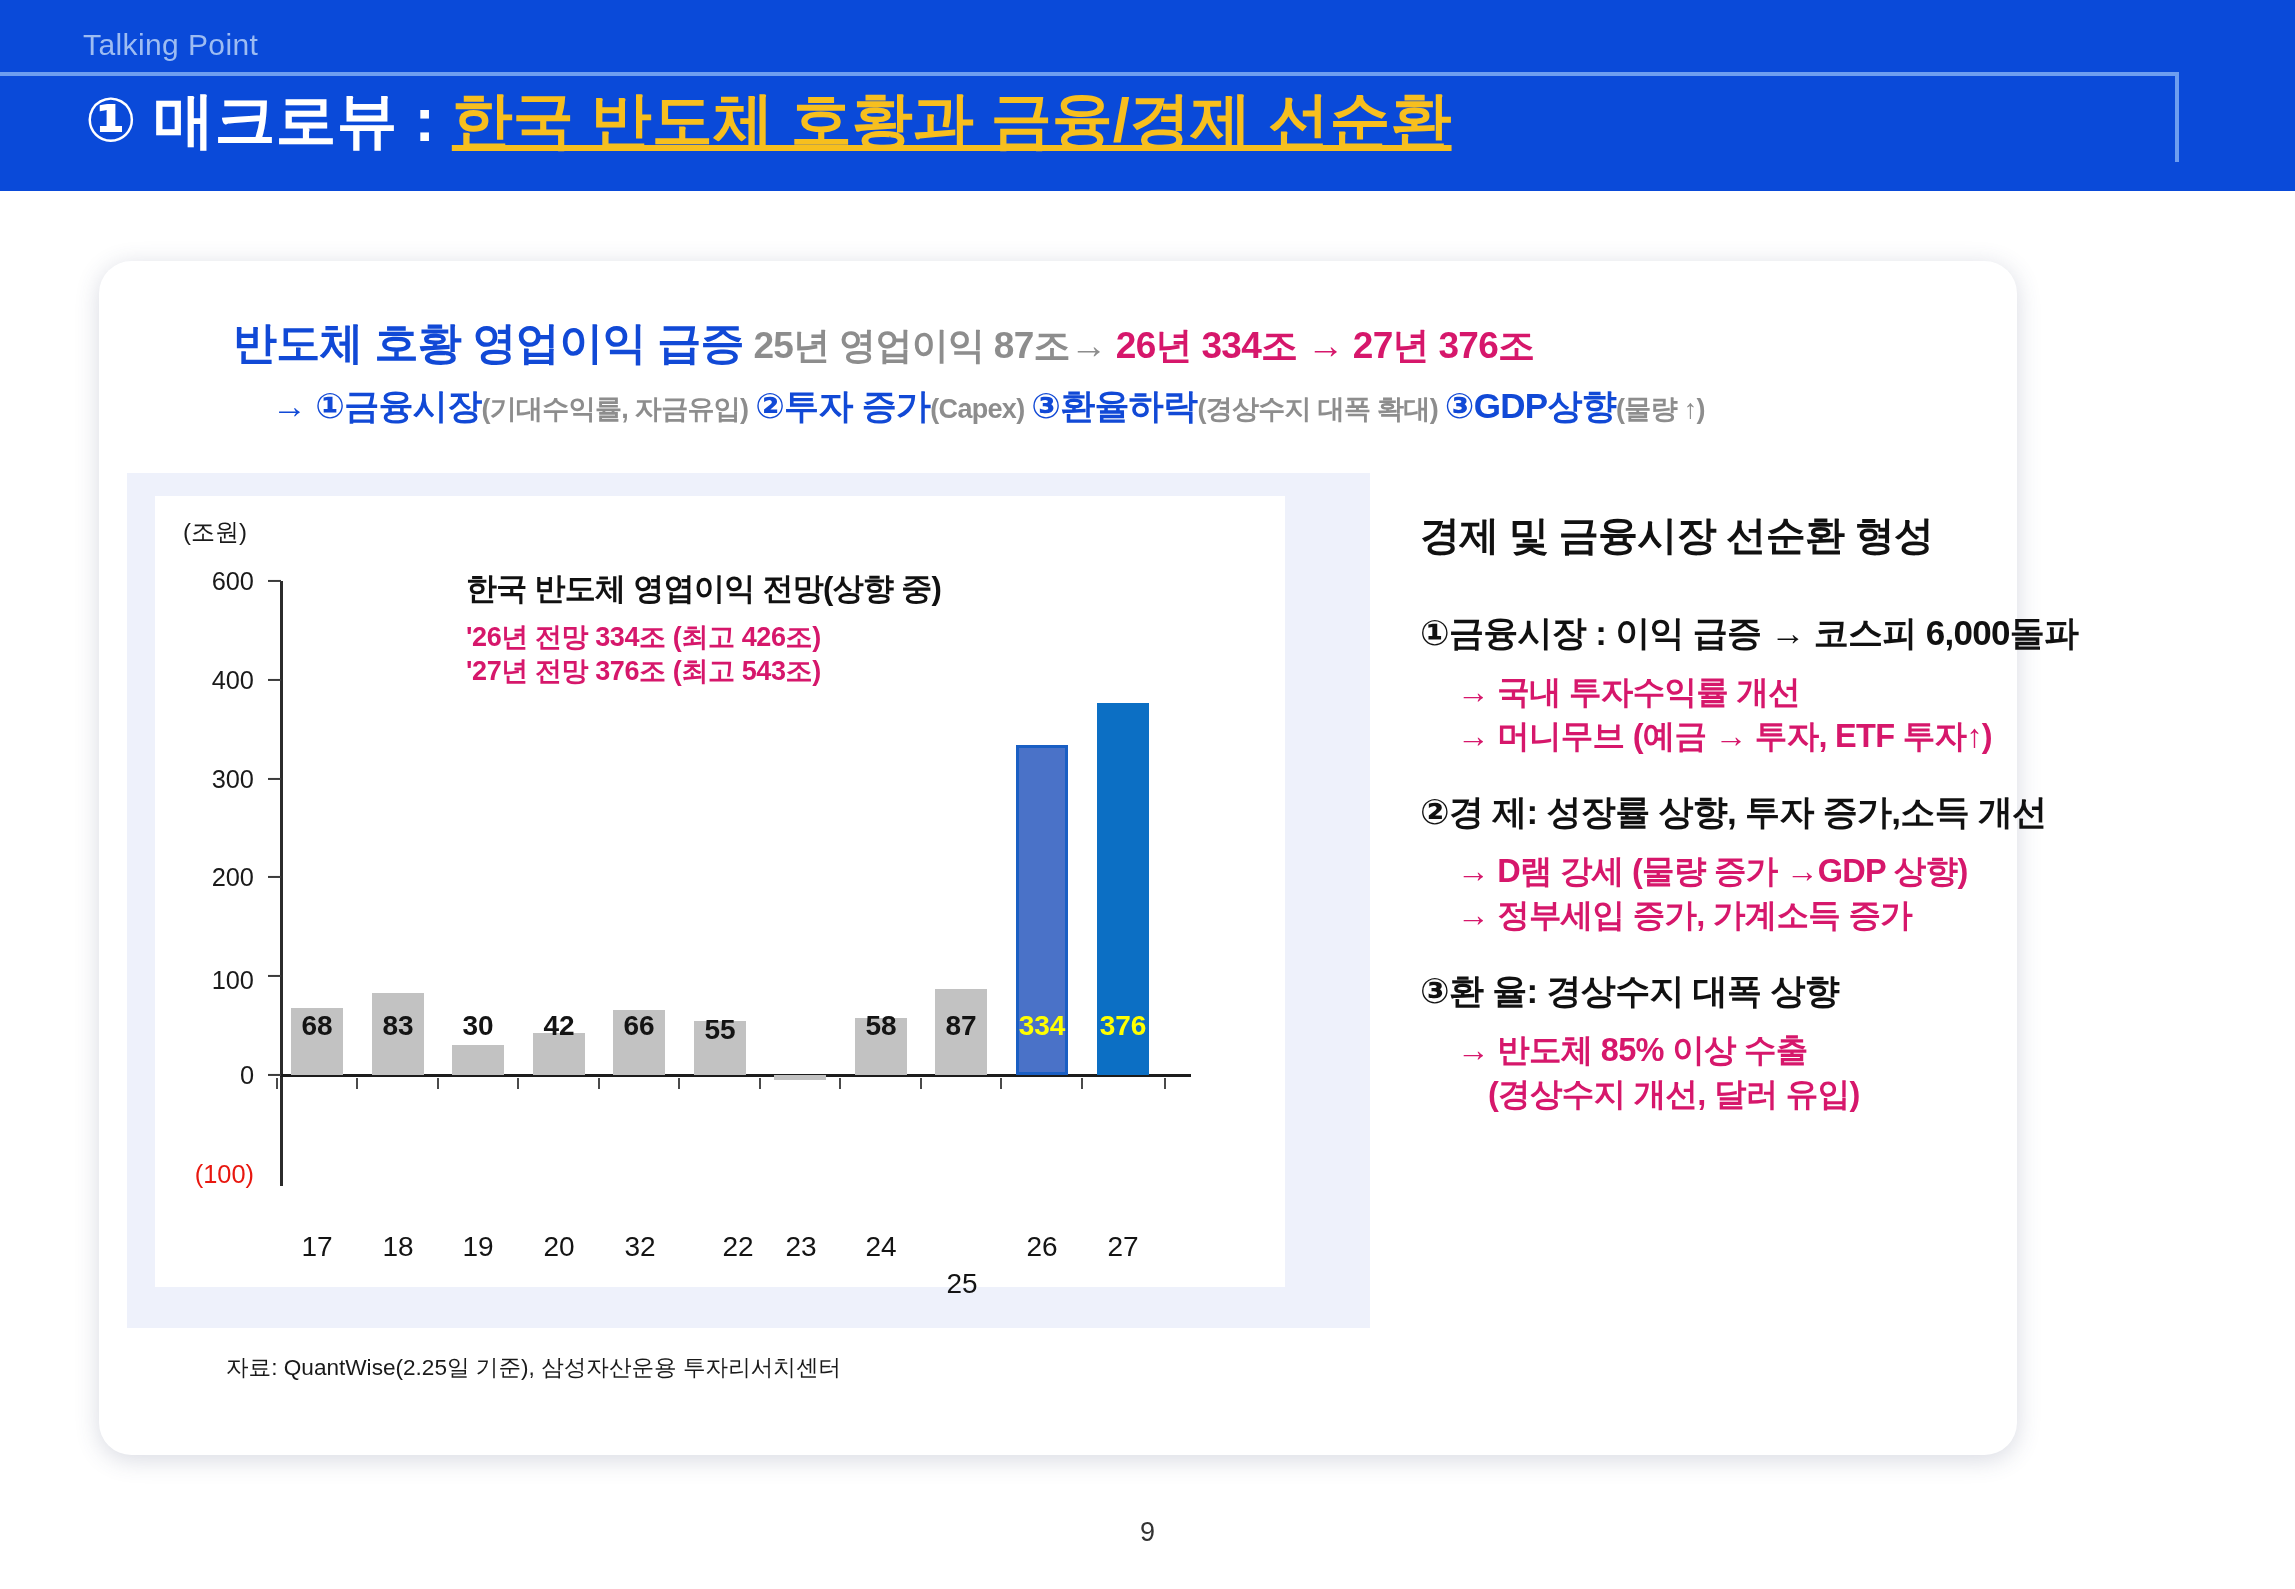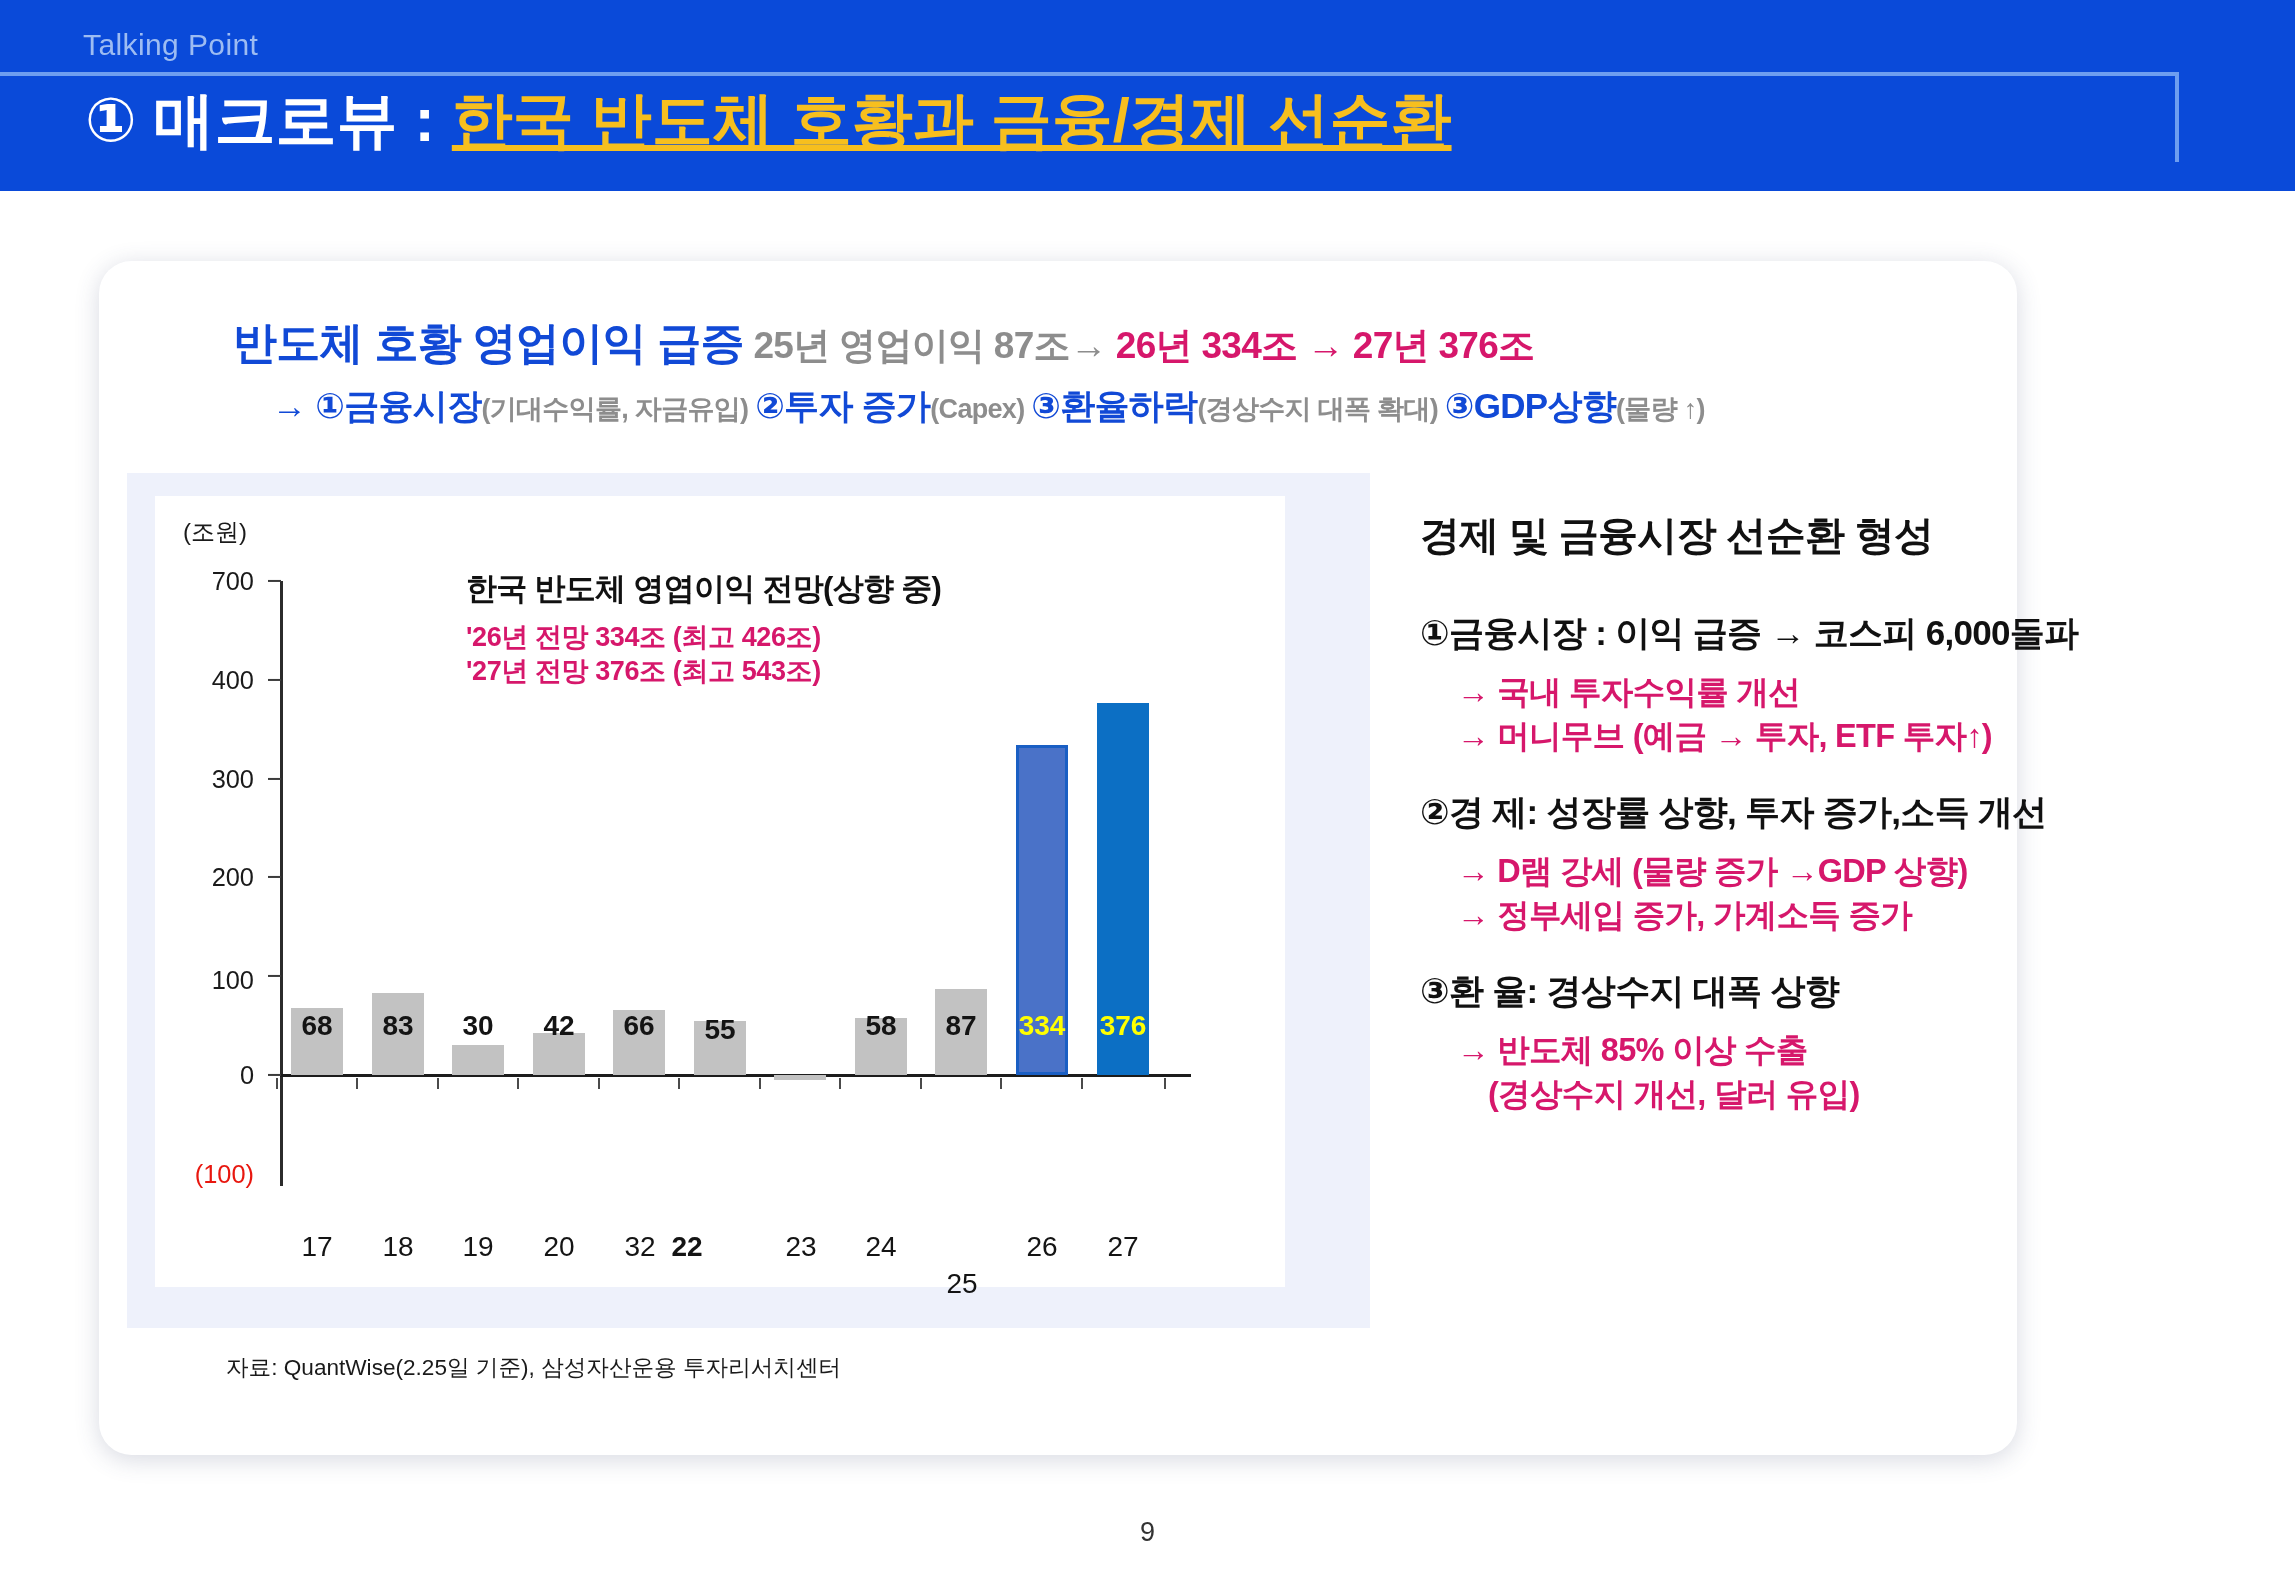--- a/index.html
+++ b/index.html
@@ -217,21 +217,21 @@
     <div id="chart-inner">
       <div id="unit-label">(조원)</div>
       <div id="chart-title">한국 반도체 영엽이익 전망(상향 중)</div>
       <div id="chart-note">
           <div>'26년 전망 334조 (최고 426조)</div>
           <div>'27년 전망 376조 (최고 543조)</div>
         </div>
       <div id="plot">
         <div id="yaxis-line"></div>
         <div id="baseline"></div>
-      <div class="ytick-label" style="top: 85px; left: 0px;">700</div>
+      <div class="ytick-label" style="top: 85px; left: 0px;">600</div>
           <div class="ytick-mark" style="top: 85px;"></div>
           <div class="ytick-label" style="top: 184px; left: 0px;">400</div>
           <div class="ytick-mark" style="top: 184px;"></div>
           <div class="ytick-label" style="top: 283px; left: 0px;">300</div>
           <div class="ytick-mark" style="top: 283px;"></div>
           <div class="ytick-label" style="top: 381px; left: 0px;">200</div>
           <div class="ytick-mark" style="top: 381px;"></div>
           <div class="ytick-label" style="top: 484px; left: 0px;">100</div>
           <div class="ytick-mark" style="top: 480px;"></div>
           <div class="ytick-label" style="top: 579px; left: 0px;">0</div>
@@ -265,21 +265,21 @@
             <div class="bar-rect" style="height: 65px;"></div>
             <div class="bar-value" style="bottom: 32.5px;">66</div>
           </div>
           <div class="xtick-mark" style="left: 443px;"></div>
           <div class="xtick-label" style="left: 485px;">32</div>
           <div class="bar" style="left: 539px;">
             <div class="bar-rect" style="height: 54px;"></div>
             <div class="bar-value" style="bottom: 29px;">55</div>
           </div>
           <div class="xtick-mark" style="left: 523px;"></div>
-          <div class="xtick-label" style="left: 532px; font-weight: bold;">22</div>
+          <div class="xtick-label" style="left: 583px;">22</div>
           <div class="bar" style="left: 619px;">
             <div class="bar-rect" style="height: 5.7px; bottom: -5.7px;"></div>
           </div>
           <div class="xtick-mark" style="left: 604px;"></div>
           <div class="xtick-label" style="left: 646px;">23</div>
           <div class="bar" style="left: 700px;">
             <div class="bar-rect" style="height: 57px;"></div>
             <div class="bar-value" style="bottom: 32.5px;">58</div>
           </div>
           <div class="xtick-mark" style="left: 684px;"></div>

